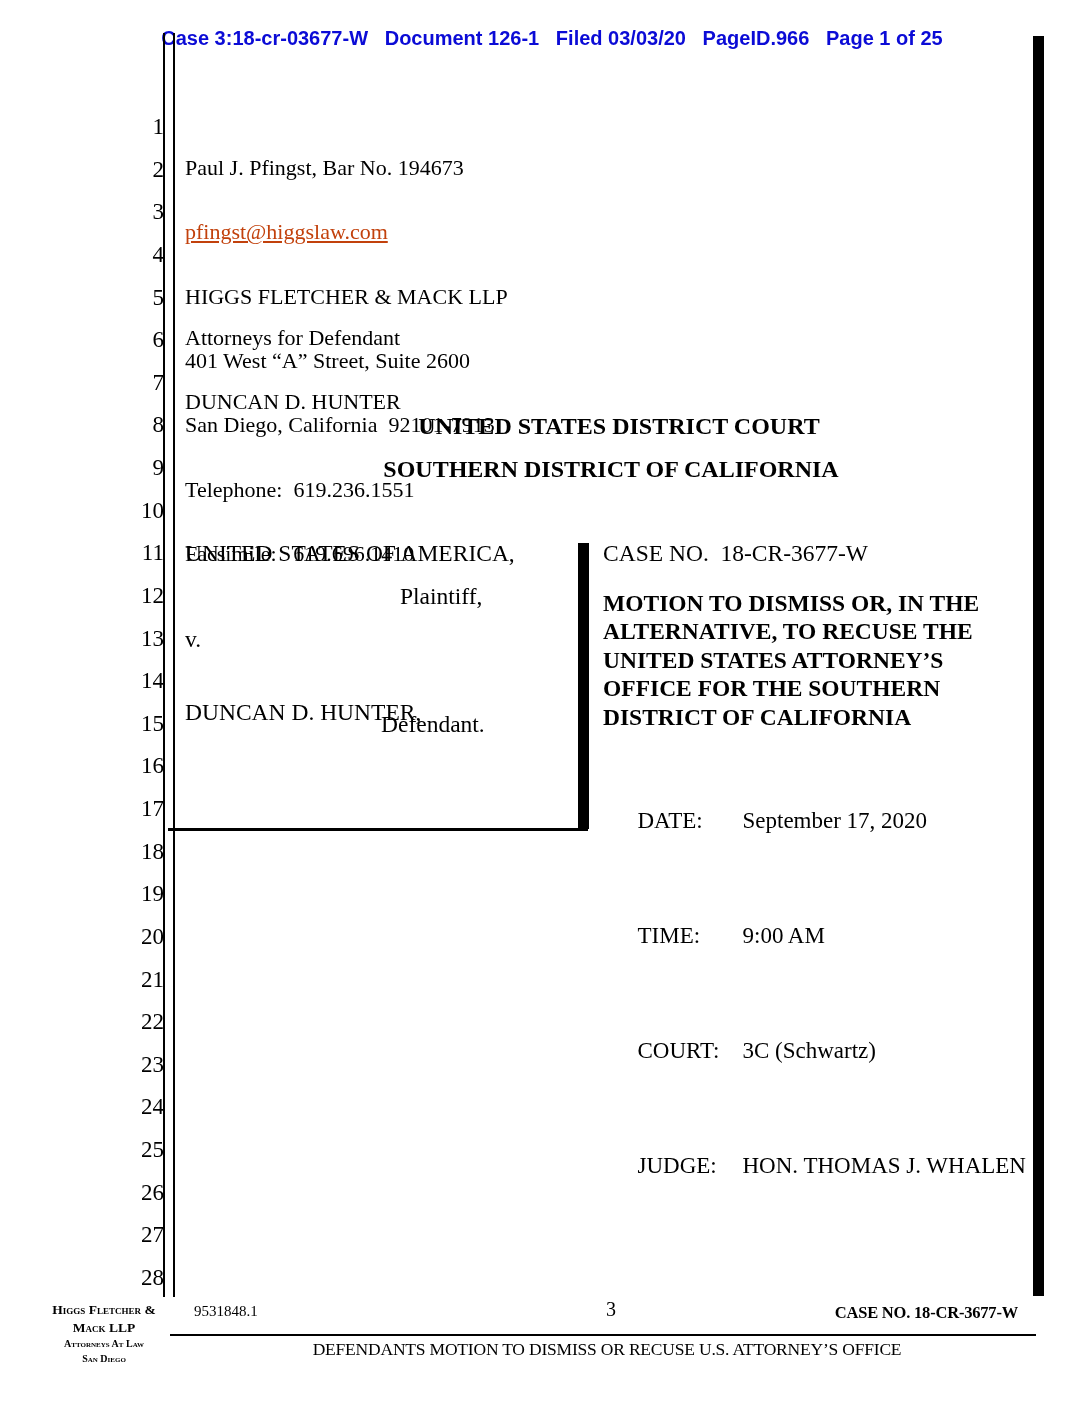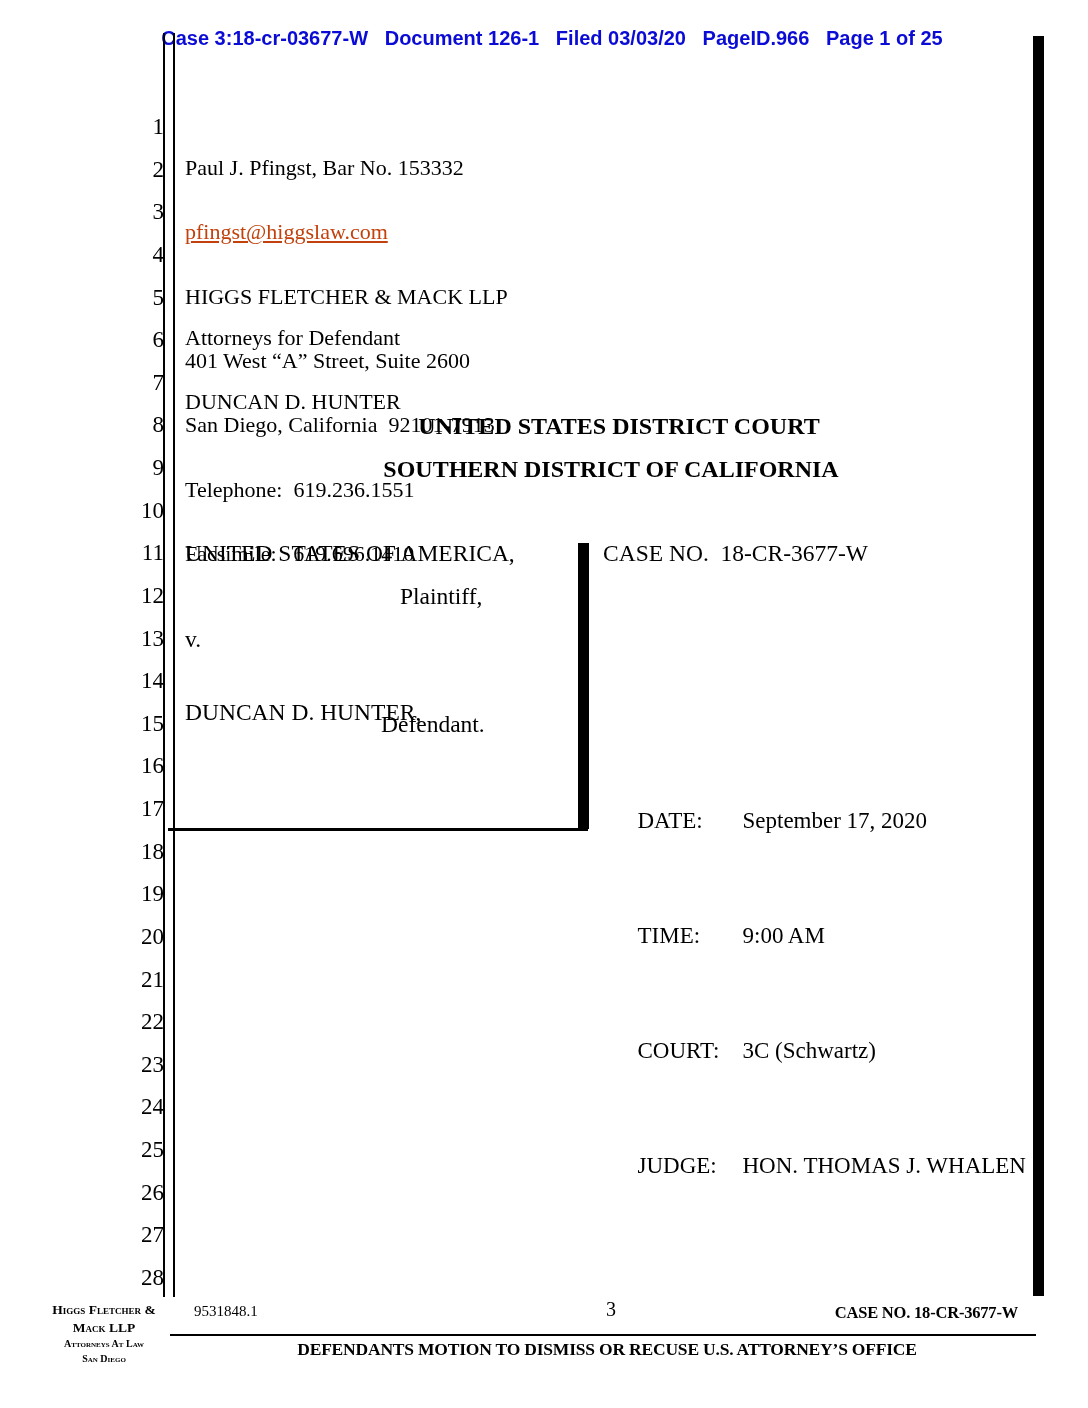--- a/index.html
+++ b/index.html
@@ -59,21 +59,21 @@
   .footer-firm-block{
     left:25px;top:1301px;width:142px;text-align:center;
     font-variant:small-caps;font-weight:700;
   }
   .firm-line-lg{font-size:13.5px;line-height:17.5px;}
   .firm-line-sm{font-size:10px;line-height:15px;}
   .footer-docket{left:186px;top:1303px;font-size:15px;}
   .footer-page{left:172px;top:1298px;width:862px;text-align:center;font-size:20px;}
   .footer-caseno{left:810px;top:1303px;width:200px;text-align:right;font-size:16.5px;font-weight:700;letter-spacing:-0.2px;}
   .footer-rule{left:170px;top:1334px;width:858px;height:2px;background:#000;}
-  .footer-title{left:170px;top:1339px;width:858px;text-align:center;font-size:17.5px;font-weight:700;letter-spacing:-0.2px;}
+  .footer-title{left:170px;top:1339px;width:858px;text-align:center;font-size:17.5px;font-weight:400;letter-spacing:-0.2px;}
 </style>
 </head>
 <body>
 
 <div class="page">
 
   <div class="abs ecf-header">Case 3:18-cr-03677-W   Document 126-1   Filed 03/03/20   PageID.966   Page 1 of 25</div>
 
   <div class="abs left-double-rule"></div>
   <div class="abs right-rule"></div>
@@ -103,21 +103,21 @@
       <div class="line-no">22</div>
       <div class="line-no">23</div>
       <div class="line-no">24</div>
       <div class="line-no">25</div>
       <div class="line-no">26</div>
       <div class="line-no">27</div>
       <div class="line-no">28</div>
     </div>
 
   <div class="abs attorney-block">
-    <div>Paul J. Pfingst, Bar No. 153332</div>
+    <div>Paul J. Pfingst, Bar No. 194673</div>
     <div><a class="email-link">pfingst@higgslaw.com</a></div>
     <div>HIGGS FLETCHER &amp; MACK LLP</div>
     <div>401 West “A” Street, Suite 2600</div>
     <div>San Diego, California  92101-7913</div>
     <div>Telephone:  619.236.1551</div>
     <div>Facsimile:   619.696.1410</div>
   </div>
 
   <div class="abs attorneys-for-block">
     <div>Attorneys for Defendant</div>
@@ -130,20 +130,27 @@
   <div class="abs cap cap-plaintiff">UNITED STATES OF AMERICA,</div>
   <div class="abs cap cap-plaintiff-role">Plaintiff,</div>
   <div class="abs cap cap-versus">v.</div>
   <div class="abs cap cap-defendant">DUNCAN D. HUNTER,</div>
   <div class="abs cap cap-defendant-role">Defendant.</div>
   <div class="abs caption-right-border"></div>
   <div class="abs caption-bottom-border"></div>
 
   <div class="abs case-number">CASE NO.  18-CR-3677-W</div>
 
+  <div class="abs motion-title">
+    <div>MOTION TO DISMISS OR, IN THE</div>
+    <div>ALTERNATIVE, TO RECUSE THE</div>
+    <div>UNITED STATES ATTORNEY’S</div>
+    <div>OFFICE FOR THE SOUTHERN</div>
+    <div>DISTRICT OF CALIFORNIA</div>
+  </div>
 
   <div class="abs hearing-info">
     <div class="hearing-row">
       <span class="h-label">DATE:</span><span class="h-value">September 17, 2020</span>
     </div>
     <div class="hearing-row">
       <span class="h-label">TIME:</span><span class="h-value">9:00 AM</span>
     </div>
     <div class="hearing-row">
       <span class="h-label">COURT:</span><span class="h-value">3C (Schwartz)</span>

